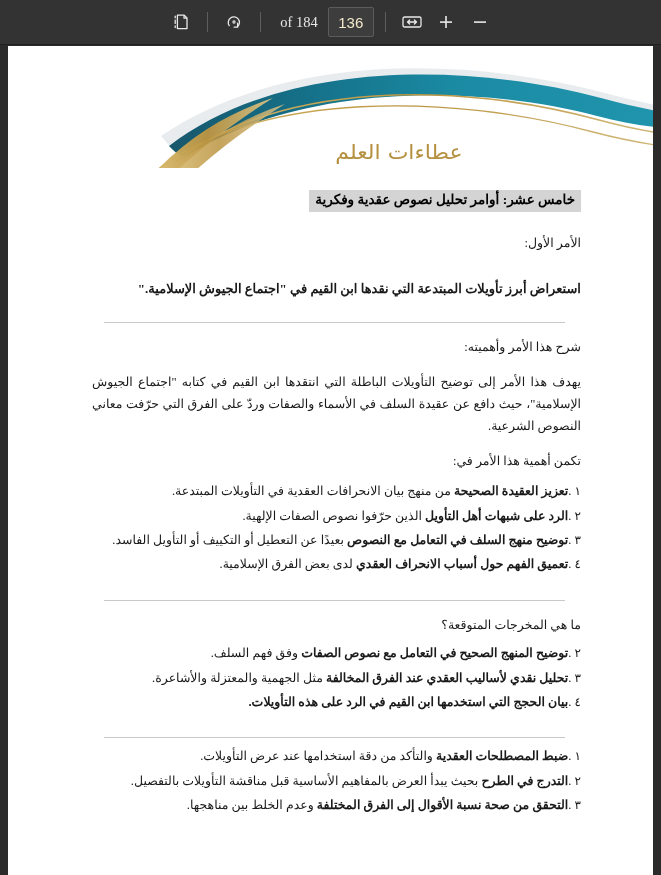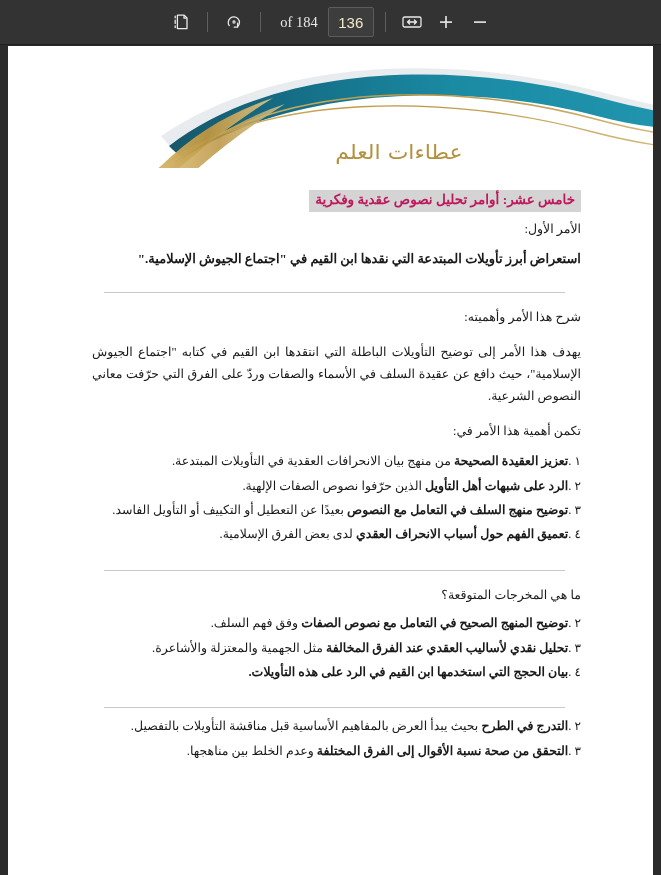--- a/index.html
+++ b/index.html
@@ -113,39 +113,39 @@
   #doc-body {
     position: relative;
     padding: 0 72px 0 84px;
     direction: rtl;
     text-align: right;
     color: #1a1a1a;
   }
   .doc-title-highlight {
     display: inline-block;
     background: #d4d4d4;
-    color: #be185d;
+    color: #000000;
     font-family: "Liberation Serif", serif;
     font-weight: bold;
     font-size: 13.5px;
     padding: 2px 6px 3px 6px;
     line-height: 1.25;
     margin-top: 22px;
   }
   .title-row { text-align: right; }
 
   .lead-label {
     font-size: 12.5px;
-    margin-top: 8px;
+    margin-top: 22px;
     line-height: 1.5;
   }
   .lead-bold {
     font-size: 13px;
     font-weight: bold;
-    margin-top: 10px;
+    margin-top: 26px;
     line-height: 1.6;
   }
   hr.doc-rule {
     border: 0;
     border-top: 1px solid #c9c9c9;
     margin: 23px 16px 0 12px;
   }
   .sec-question {
     font-size: 12.5px;
     margin-top: 15px;
@@ -334,20 +334,21 @@
           <div class="sec-question">ما هي المخرجات المتوقعة؟</div>
           <ol class="doc-list pad-top-sm">
             <li><span class="li-num">٢</span> .<b>توضيح المنهج الصحيح في التعامل مع نصوص الصفات</b><span> وفق فهم السلف.</span></li>
             <li><span class="li-num">٣</span> .<b>تحليل نقدي لأساليب العقدي عند الفرق المخالفة</b><span> مثل الجهمية والمعتزلة والأشاعرة.</span></li>
             <li><span class="li-num">٤</span> .<b>بيان الحجج التي استخدمها ابن القيم في الرد على هذه التأويلات.</b></li>
           </ol>
         </div>
         <div>
           <hr class="doc-rule">
           <ol class="doc-list pad-top-sm">
+            <li><span class="li-num">١</span> .<b>ضبط المصطلحات العقدية</b><span> والتأكد من دقة استخدامها عند عرض التأويلات.</span></li>
             <li><span class="li-num">٢</span> .<b>التدرج في الطرح</b><span> بحيث يبدأ العرض بالمفاهيم الأساسية قبل مناقشة التأويلات بالتفصيل.</span></li>
             <li><span class="li-num">٣</span> .<b>التحقق من صحة نسبة الأقوال إلى الفرق المختلفة</b><span> وعدم الخلط بين مناهجها.</span></li>
           </ol>
         </div>
       </div>
 
   </div>
 </div>
 
 </body></html>

